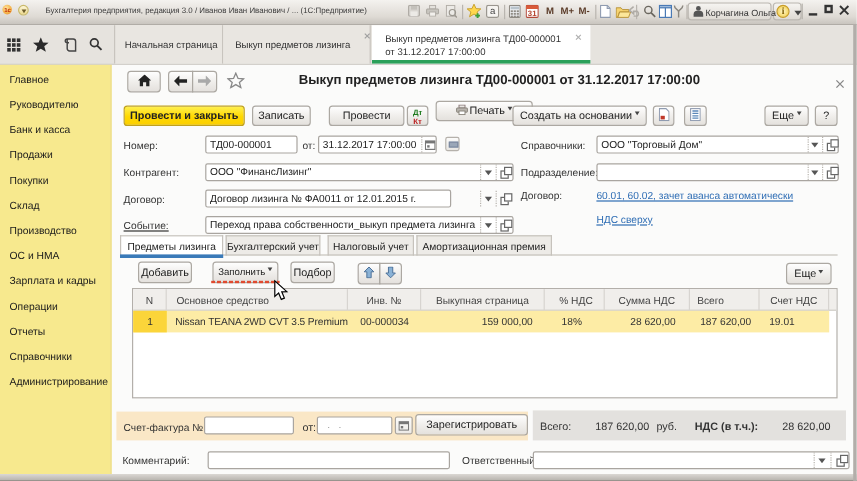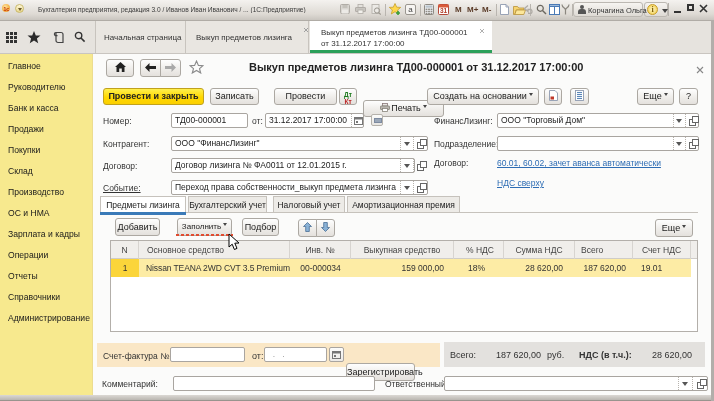--- a/index.html
+++ b/index.html
@@ -220,21 +220,21 @@
 <div class="abs" style="left:215px;top:61px;font-size:11px;font-weight:bold;color:#222;padding-left:34px;">Выкуп предметов лизинга ТД00-000001 от 31.12.2017 17:00:00</div>
 <svg class="abs" style="left:696px;top:66px;" width="8" height="8" viewBox="0 0 8 8">
   <path d="M1 1 L7 7 M7 1 L1 7" stroke="#888" stroke-width="1.1"></path>
   </svg>
 
 <div class="btn" style="left:103px;top:88px;width:101px;height:17px;line-height:15px;background:linear-gradient(#fff04f,#ffd800 55%,#fbcf00);border-color:#c0a11d;font-weight:bold;">Провести и закрыть</div>
 <div class="btn" style="left:210px;top:88px;width:49px;height:17px;line-height:15px;">Записать</div>
 <div class="btn" style="left:274px;top:88px;width:63px;height:17px;line-height:15px;">Провести</div>
 <div class="btn" style="left:339px;top:88px;width:18px;height:17px;font-size:6.5px;line-height:7px;padding-top:1.5px;text-align:center;">
   <span style="color:#1c7a1c;font-weight:bold;">Дт</span><br><span style="color:#b22;font-weight:bold;">Кт</span></div>
-<div class="btn" style="left:363px;top:100px;width:81px;height:17px;line-height:15px;"><svg width="10" height="9" viewBox="0 0 10 9" style="vertical-align:-1px;margin-right:1px;">
+<div class="btn" style="left:363px;top:84px;width:81px;height:17px;line-height:15px;"><svg width="10" height="9" viewBox="0 0 10 9" style="vertical-align:-1px;margin-right:1px;">
       <rect x="2.5" y="0.5" width="5" height="2.5" fill="#e8e6e2" stroke="#877" stroke-width="0.8"></rect>
       <rect x="0.5" y="3" width="9" height="3.5" rx="0.5" fill="#b8b4ae" stroke="#878379" stroke-width="0.8"></rect>
       <rect x="2.5" y="5.5" width="5" height="3" fill="#fff" stroke="#878379" stroke-width="0.8"></rect>
     </svg>Печать<span style="display:inline-block;vertical-align:1px;margin-left:2px;border:2.5px solid transparent;border-top:3.5px solid #444;"></span></div>
 <div class="btn" style="left:427px;top:88px;width:112px;height:17px;line-height:15px;">Создать на основании<span style="display:inline-block;vertical-align:1px;margin-left:2px;border:2.5px solid transparent;border-top:3.5px solid #444;"></span></div>
 <div class="btn" style="left:544px;top:88px;width:18px;height:17px;line-height:14px;"><svg width="9" height="11" viewBox="0 0 9 11" style="vertical-align:-2px">
       <path d="M0.5 0.5 H6 L8.5 3 V10.5 H0.5 Z" fill="#fff" stroke="#8f9bb0" stroke-width="0.9"></path>
       <rect x="1.5" y="6.5" width="3.5" height="3" fill="#c0392b"></rect>
     </svg></div>
 <div class="btn" style="left:570px;top:88px;width:19px;height:17px;line-height:14px;"><svg width="9" height="11" viewBox="0 0 9 11" style="vertical-align:-2px">
@@ -264,36 +264,36 @@
 
 <div class="lbl" style="left:103px;top:139px;">Контрагент:</div>
 <div class="inp" style="left:171px;top:136px;width:257px;padding-right:30px;">ООО "ФинансЛизинг"</div>
 <div class="abs" style="left:400px;top:137px;width:1px;height:13px;border-left:1px dotted #b7b3ad;"></div>
 <div class="abs" style="left:404px;top:142px;border:3px solid transparent;border-top:4px solid #555;"></div>
 <div class="abs" style="left:413px;top:137px;width:1px;height:13px;border-left:1px dotted #b7b3ad;"></div>
 <div class="abs" style="left:417px;top:142px;width:5px;height:5px;border:1px solid #666;background:#fff;"></div>
 <div class="abs" style="left:419.5px;top:139px;width:5px;height:5px;border:1px solid #666;background:#fff;"></div>
 
 <div class="lbl" style="left:103px;top:161px;">Договор:</div>
-<div class="inp" style="left:171px;top:158px;width:244px;padding-right:48px;">Договор лизинга № ФА0011 от 12.01.2015 г.</div>
+<div class="inp" style="left:171px;top:158px;width:205px;padding-right:48px;">Договор лизинга № ФА0011 от 12.01.2015 г.</div>
 <div class="abs" style="left:400px;top:159px;width:1px;height:13px;border-left:1px dotted #b7b3ad;"></div>
 <div class="abs" style="left:404px;top:164px;border:3px solid transparent;border-top:4px solid #555;"></div>
 <div class="abs" style="left:413px;top:159px;width:1px;height:13px;border-left:1px dotted #b7b3ad;"></div>
 <div class="abs" style="left:417px;top:164px;width:5px;height:5px;border:1px solid #666;background:#fff;"></div>
 <div class="abs" style="left:419.5px;top:161px;width:5px;height:5px;border:1px solid #666;background:#fff;"></div>
 
 <div class="lbl" style="left:103px;top:183px;text-decoration:underline;">Событие:</div>
 <div class="inp" style="left:171px;top:180px;width:257px;padding-right:30px;">Переход права собственности_выкуп предмета лизинга</div>
 <div class="abs" style="left:400px;top:181px;width:1px;height:13px;border-left:1px dotted #b7b3ad;"></div>
 <div class="abs" style="left:404px;top:186px;border:3px solid transparent;border-top:4px solid #555;"></div>
 <div class="abs" style="left:413px;top:181px;width:1px;height:13px;border-left:1px dotted #b7b3ad;"></div>
 <div class="abs" style="left:417px;top:186px;width:5px;height:5px;border:1px solid #666;background:#fff;"></div>
 <div class="abs" style="left:419.5px;top:183px;width:5px;height:5px;border:1px solid #666;background:#fff;"></div>
 
-<div class="lbl" style="left:434px;top:116px;">ФинансЛизинг:</div>
+<div class="lbl" style="left:434px;top:116px;">Справочники:</div>
 <div class="inp" style="left:497px;top:113px;width:202px;padding-right:30px;">ООО "Торговый Дом"</div>
 <div class="abs" style="left:673px;top:114px;width:1px;height:13px;border-left:1px dotted #b7b3ad;"></div>
 <div class="abs" style="left:676px;top:119px;border:3px solid transparent;border-top:4px solid #555;"></div>
 <div class="abs" style="left:685px;top:114px;width:1px;height:13px;border-left:1px dotted #b7b3ad;"></div>
 <div class="abs" style="left:689px;top:119px;width:5px;height:5px;border:1px solid #666;background:#fff;"></div>
 <div class="abs" style="left:691.5px;top:116px;width:5px;height:5px;border:1px solid #666;background:#fff;"></div>
 
 <div class="lbl" style="left:434px;top:139px;">Подразделение:</div>
 <div class="inp" style="left:497px;top:136px;width:202px;padding-right:30px;"></div>
 <div class="abs" style="left:673px;top:137px;width:1px;height:13px;border-left:1px dotted #b7b3ad;"></div>
@@ -325,21 +325,21 @@
       <path d="M4.5 9.5 L8.5 5.5 H6.3 V0.5 H2.7 V5.5 H0.5 Z" fill="#8ab2d6" stroke="#4a6f96" stroke-width="0.8"></path>
     </svg></div>
 <div class="btn" style="left:655px;top:219px;width:38px;">Еще<span style="display:inline-block;vertical-align:1px;margin-left:2px;border:2.5px solid transparent;border-top:3.5px solid #444;"></span></div>
 
 <div class="abs" style="left:110px;top:240px;width:588px;height:92px;background:#fff;border:1px solid #b3afaa;box-sizing:border-box;"></div>
 <div class="abs" style="left:111px;top:241px;width:586px;height:18px;background:#f0eeeb;border-bottom:1px solid #cfccc7;box-sizing:border-box;"></div>
 
 <div class="th" style="left:111px;top:241px;width:28px;text-align:center;">N</div>
 <div class="th" style="left:139px;top:241px;width:151px;padding-left:8px;">Основное средство</div>
 <div class="th" style="left:290px;top:241px;width:61px;text-align:center;">Инв. №</div>
-<div class="th" style="left:351px;top:241px;width:103px;text-align:center;">Выкупная средство</div>
+<div class="th" style="left:351px;top:241px;width:103px;text-align:center;">Выкупная страница</div>
 <div class="th" style="left:454px;top:241px;width:50px;padding-left:12px;">% НДС</div>
 <div class="th" style="left:504px;top:241px;width:71px;text-align:center;">Сумма НДС</div>
 <div class="th" style="left:575px;top:241px;width:58px;padding-left:6px;">Всего</div>
 <div class="th" style="left:633px;top:241px;width:58px;text-align:center;">Счет НДС</div>
 
 <div class="abs" style="left:111px;top:259px;width:580px;height:18px;background:#fdeca5;"></div>
 <div class="td" style="left:111px;top:259px;width:28px;background:#fbd53a;text-align:center;">1</div>
 <div class="td" style="left:139px;top:259px;width:151px;padding-left:7px;letter-spacing:-0.1px;">Nissan TEANA 2WD CVT 3.5 Premium</div>
 <div class="td" style="left:290px;top:259px;width:61px;text-align:center;">00-000034</div>
 <div class="td" style="left:351px;top:259px;width:103px;text-align:right;padding-right:10px;">159 000,00</div>
@@ -352,21 +352,21 @@
 <div class="abs" style="left:103px;top:351px;font-size:8.5px;color:#333;">Счет-фактура №</div>
 <div class="inp" style="left:170px;top:347px;width:75px;"></div>
 <div class="abs" style="left:252px;top:351px;font-size:9px;color:#333;">от:</div>
 <div class="inp" style="left:264px;top:347px;width:63px;color:#999;">&nbsp;&nbsp;.&nbsp;&nbsp;&nbsp;.</div>
 <div class="abs" style="left:329px;top:347px;width:15px;height:15px;border:1px solid #a9a5a0;border-radius:2px;background:linear-gradient(#fcfcfb,#eceae7);box-sizing:border-box;"></div>
 <svg class="abs" style="left:332px;top:350px;" width="9" height="9" viewBox="0 0 9 9">
     <rect x="0.5" y="1.5" width="8" height="7" fill="none" stroke="#777" stroke-width="1"></rect>
     <rect x="0.5" y="1.5" width="8" height="2" fill="#777"></rect>
     <rect x="2" y="5" width="2" height="2" fill="#777"></rect>
   </svg>
-<div class="btn" style="left:346px;top:363px;width:69px;">Зарегистрировать</div>
+<div class="btn" style="left:346px;top:345px;width:94px;">Зарегистрировать</div>
 
 <div class="abs" style="left:444px;top:342px;width:261px;height:25px;background:#e3e1de;"></div>
 <div class="abs" style="left:450px;top:350px;font-size:9px;color:#333;">Всего:</div>
 <div class="abs" style="left:491px;top:350px;width:50px;text-align:right;font-size:9px;color:#333;">187 620,00</div>
 <div class="abs" style="left:547px;top:350px;font-size:9px;color:#333;">руб.</div>
 <div class="abs" style="left:579px;top:350px;font-size:9px;color:#333;font-weight:bold;">НДС (в т.ч.):</div>
 <div class="abs" style="left:632px;top:350px;width:60px;text-align:right;font-size:9px;color:#333;">28 620,00</div>
 
 <div class="abs" style="left:102px;top:379px;font-size:8.5px;color:#333;">Комментарий:</div>
 <div class="inp" style="left:173px;top:376px;width:202px;"></div>

